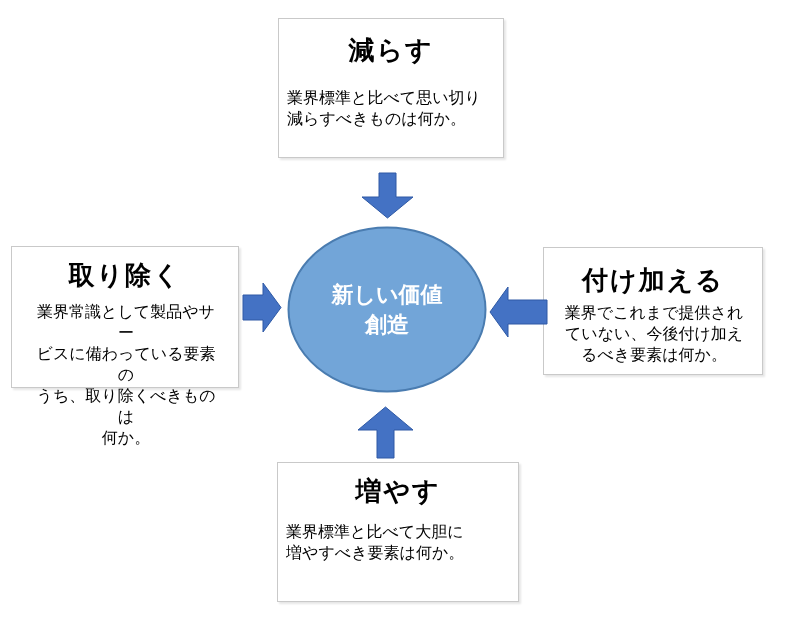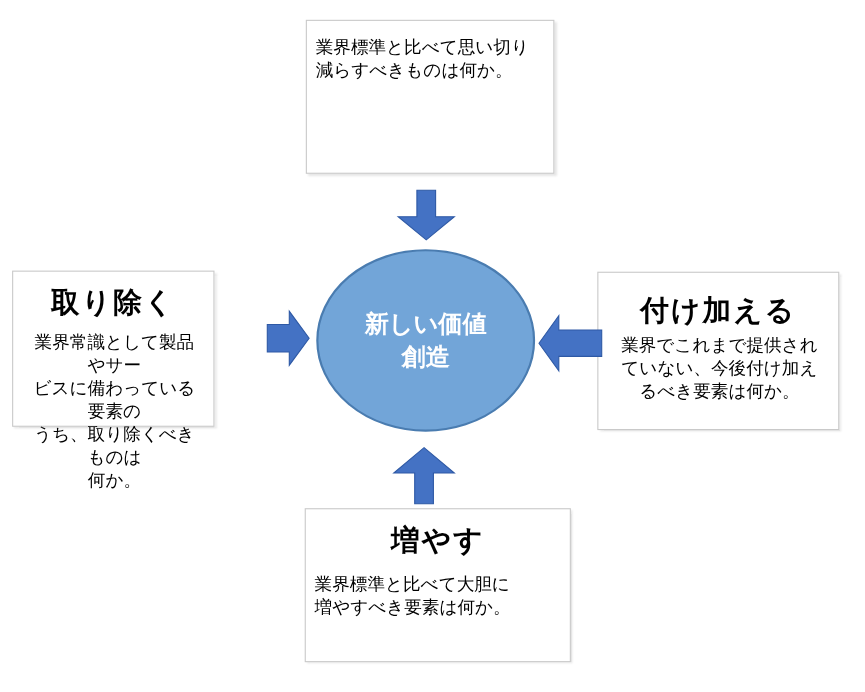--- a/index.html
+++ b/index.html
@@ -34,23 +34,23 @@
   .box-body {
     font-size: 16px;
     line-height: 21px;
     color: #000000;
   }
   .body-center { padding: 0 8px; }
   .body-left   { text-align: center; padding: 0 16px 0 18px; }
 
   .box-top    { left: 278px; top: 18px;  width: 226px; height: 140px; padding-top: 14px; }
   .box-top    .box-title { margin-bottom: 20px; }
-  .box-left   { left: 11px;  top: 246px; width: 184px; height: 142px; padding-top: 11px; }
+  .box-left   { left: 11px;  top: 246px; width: 228px; height: 142px; padding-top: 11px; }
   .box-left   .box-title { margin-bottom: 9px; }
-  .box-right  { left: 543px; top: 247px; width: 220px; height: 144px; padding-top: 17px; }
+  .box-right  { left: 543px; top: 247px; width: 220px; height: 128px; padding-top: 17px; font-family: Liberation Mono, monospace; }
   .box-right  .box-title { margin-bottom: 5px; }
   .box-bottom { left: 277px; top: 462px; width: 242px; height: 140px; padding-top: 11px; }
   .box-bottom .box-title { margin-bottom: 13px; }
 
   .ellipse-wrap {
     position: absolute;
     left: 287px; top: 226px;
     width: 200px; height: 167px;
   }
   .ellipse-svg { position: absolute; left: 0; top: 0; width: 100%; height: 100%; }
@@ -80,20 +80,21 @@
   .arrow-right { left: 243px; top: 283px; width: 38px; height: 49px; }
   .arrow-left  { left: 490px; top: 287px; width: 57px; height: 50px; }
   .arrow-up    { left: 358px; top: 407px; width: 55px; height: 51px; }
 </style>
 </head>
 <body>
 
 <div class="canvas">
 
   <div class="box box-top">
+    <div class="box-title">減らす</div>
     <div class="box-body body-center">業界標準と比べて思い切り<br>減らすべきものは何か。</div>
   </div>
 
   <div class="box box-left">
     <div class="box-title">取り除く</div>
     <div class="box-body body-left">業界常識として製品やサー<br>ビスに備わっている要素の<br>うち、取り除くべきものは<br>何か。</div>
   </div>
 
   <div class="box box-right">
     <div class="box-title">付け加える</div>

